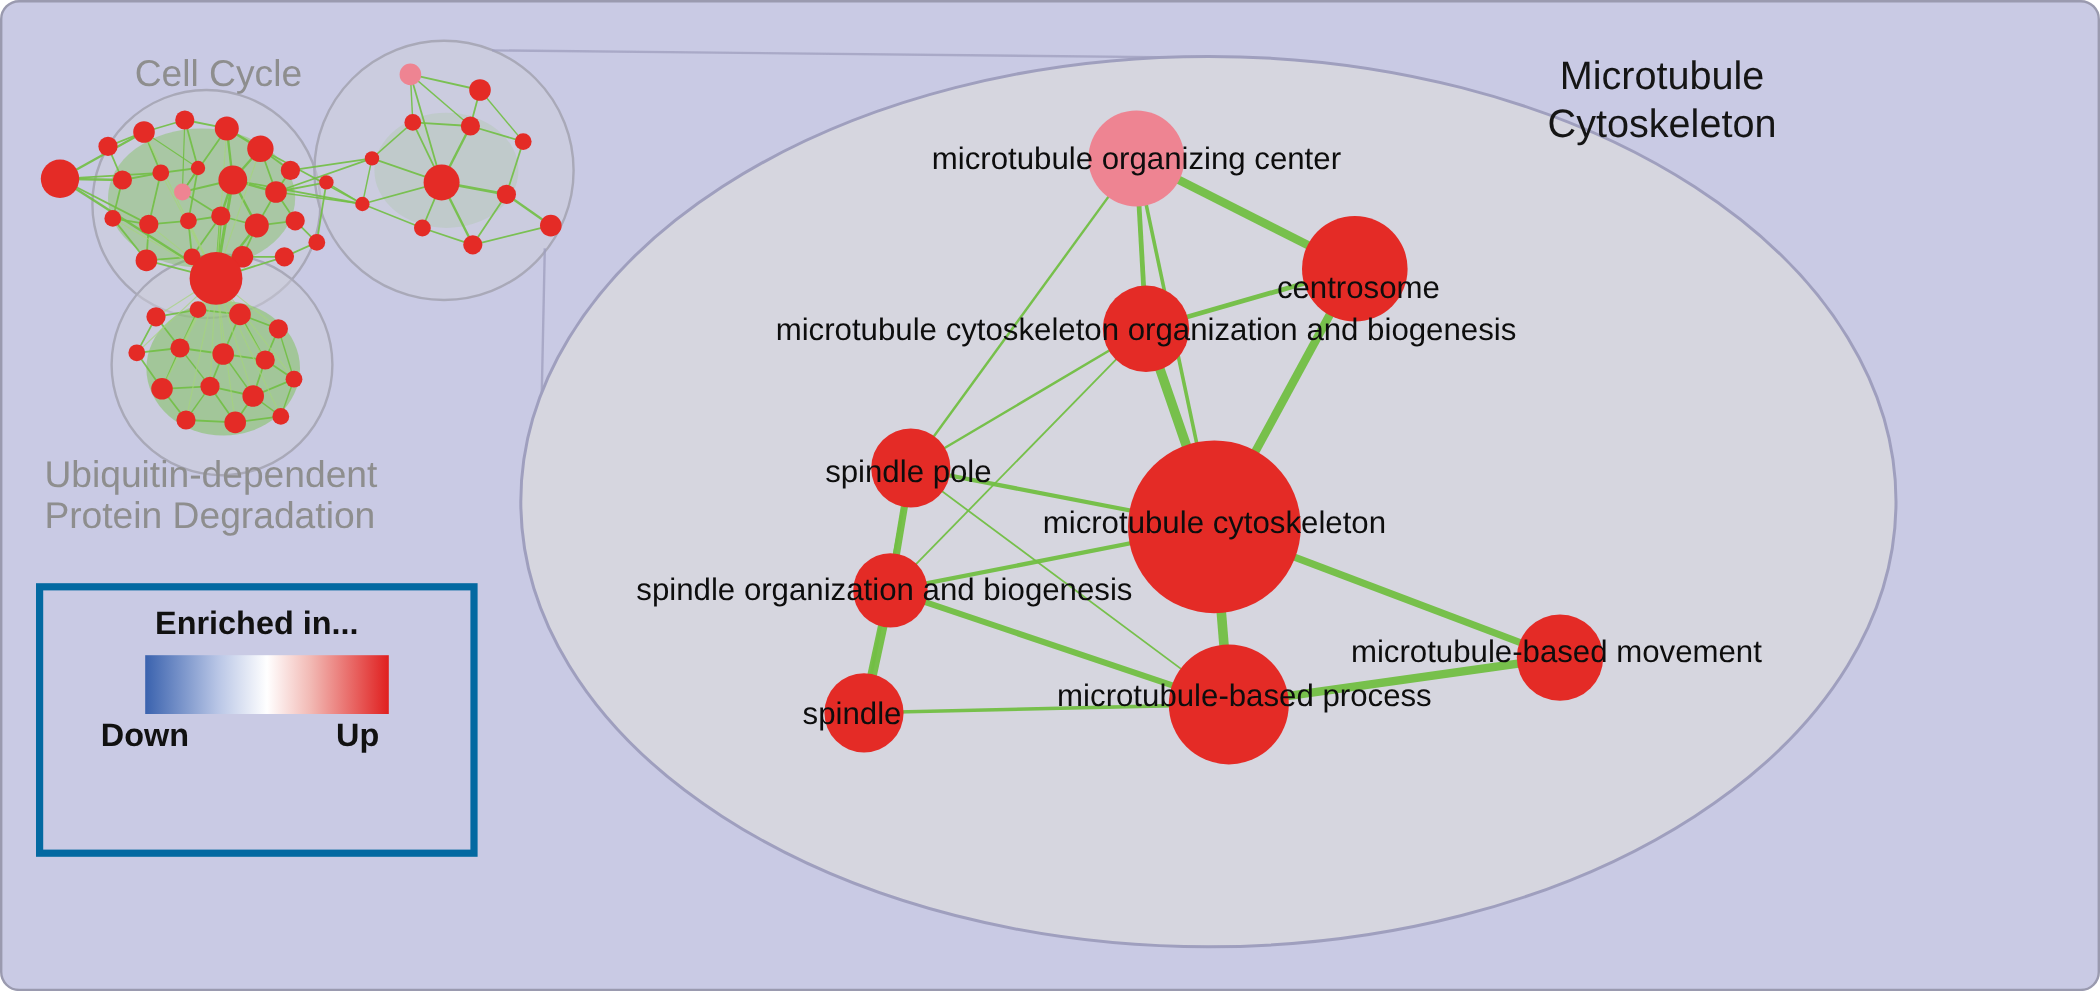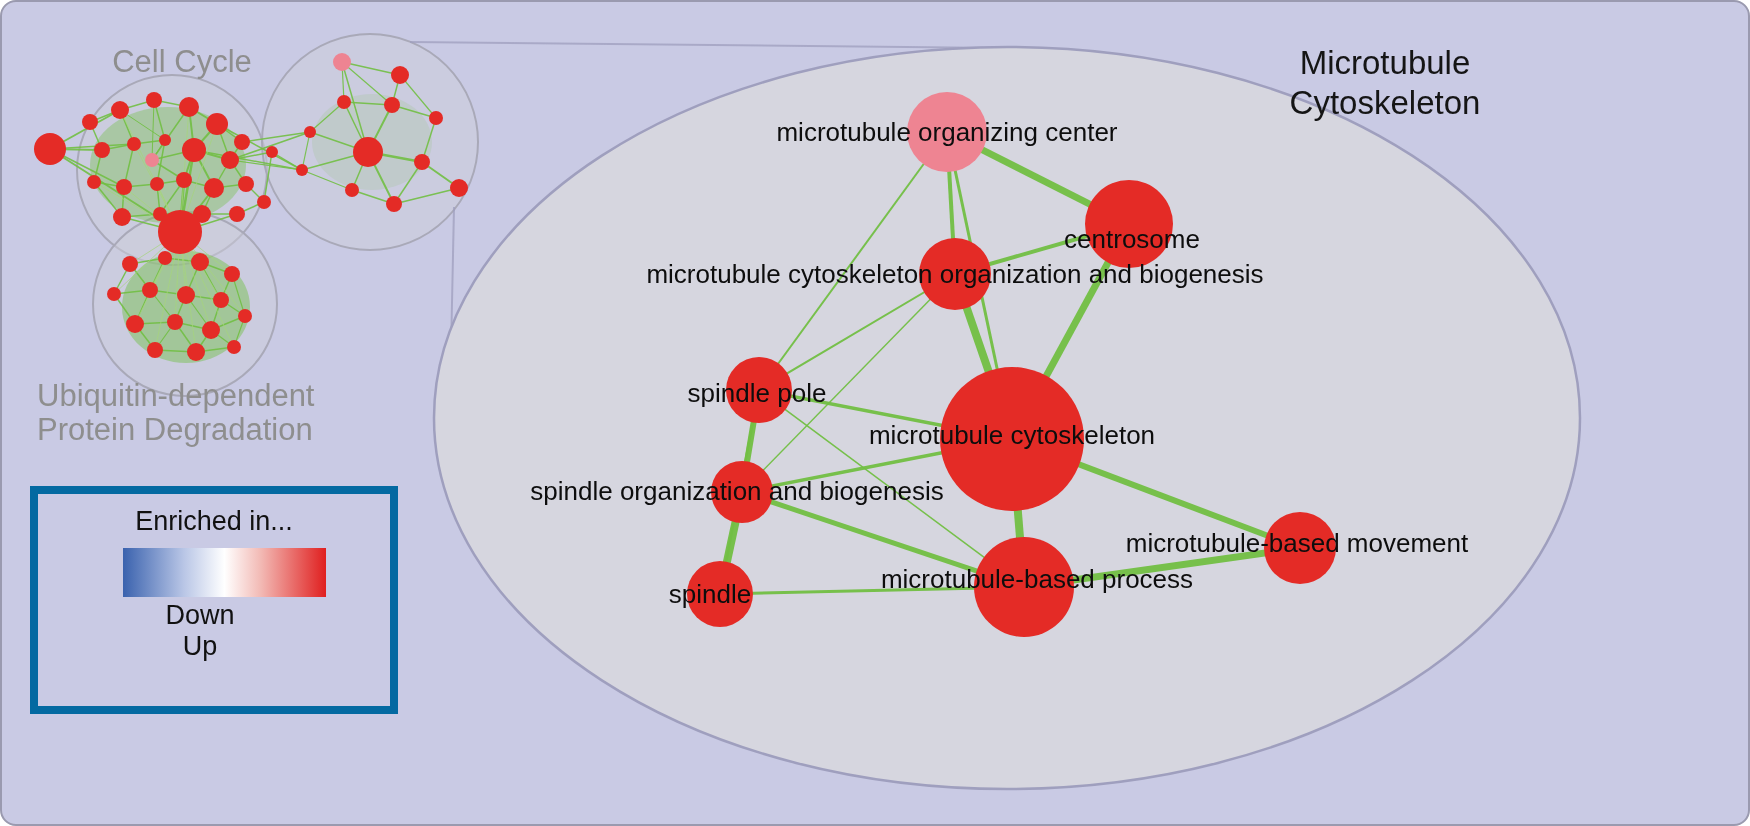--- a/index.html
+++ b/index.html
@@ -15,29 +15,29 @@
   }
   svg.scene{position:absolute;left:0;top:0;}
   .mini-circle{fill:rgba(205,205,218,0.5);stroke:var(--cluster-stroke,#a9a9b8);stroke-width:2;}
   .zoom-ellipse{fill:var(--ellipse-fill,#d6d6df);stroke:var(--ellipse-stroke,#9f9fbe);stroke-width:2.5;}
   .zoom-line{stroke:var(--ellipse-stroke,#9f9fbe);stroke-width:2;opacity:0.75;}
   .gray-label{fill:var(--label-gray,#8e8e8e);font-size:31px;}
   .title-label{fill:#151515;font-size:33px;}
   .node-label{fill:#0d0d0d;font-size:26px;text-anchor:middle;}
   .legend{
     position:absolute;left:28px;top:484px;width:368px;height:228px;
-    border:8px solid #0369a1;box-sizing:border-box;
-    text-align:center;color:#111;
+    border:6px solid #0369a1;box-sizing:border-box;
+    text-align:center;color:#111;font-weight:bold;
   }
   .legend-title{font-size:27px;margin-top:12px;}
   .legend-bar{position:absolute;left:85px;top:54px;width:203px;height:49px;}
   .legend-downup{
     position:absolute;top:106px;left:0;right:0;
     display:flex;justify-content:space-between;
-    padding:0 76px 0 48px;font-size:27px;flex-direction:column;
+    padding:0 76px 0 48px;font-size:27px;
   }
   .legend-caption{position:absolute;top:154px;width:100%;font-size:23px;line-height:1.35;}
 </style>
 </head>
 <body>
 
 <div class="canvas">
   <svg class="scene" width="1750" height="826" viewBox="0 0 1750 826">
 
     <g id="mini-circles">

